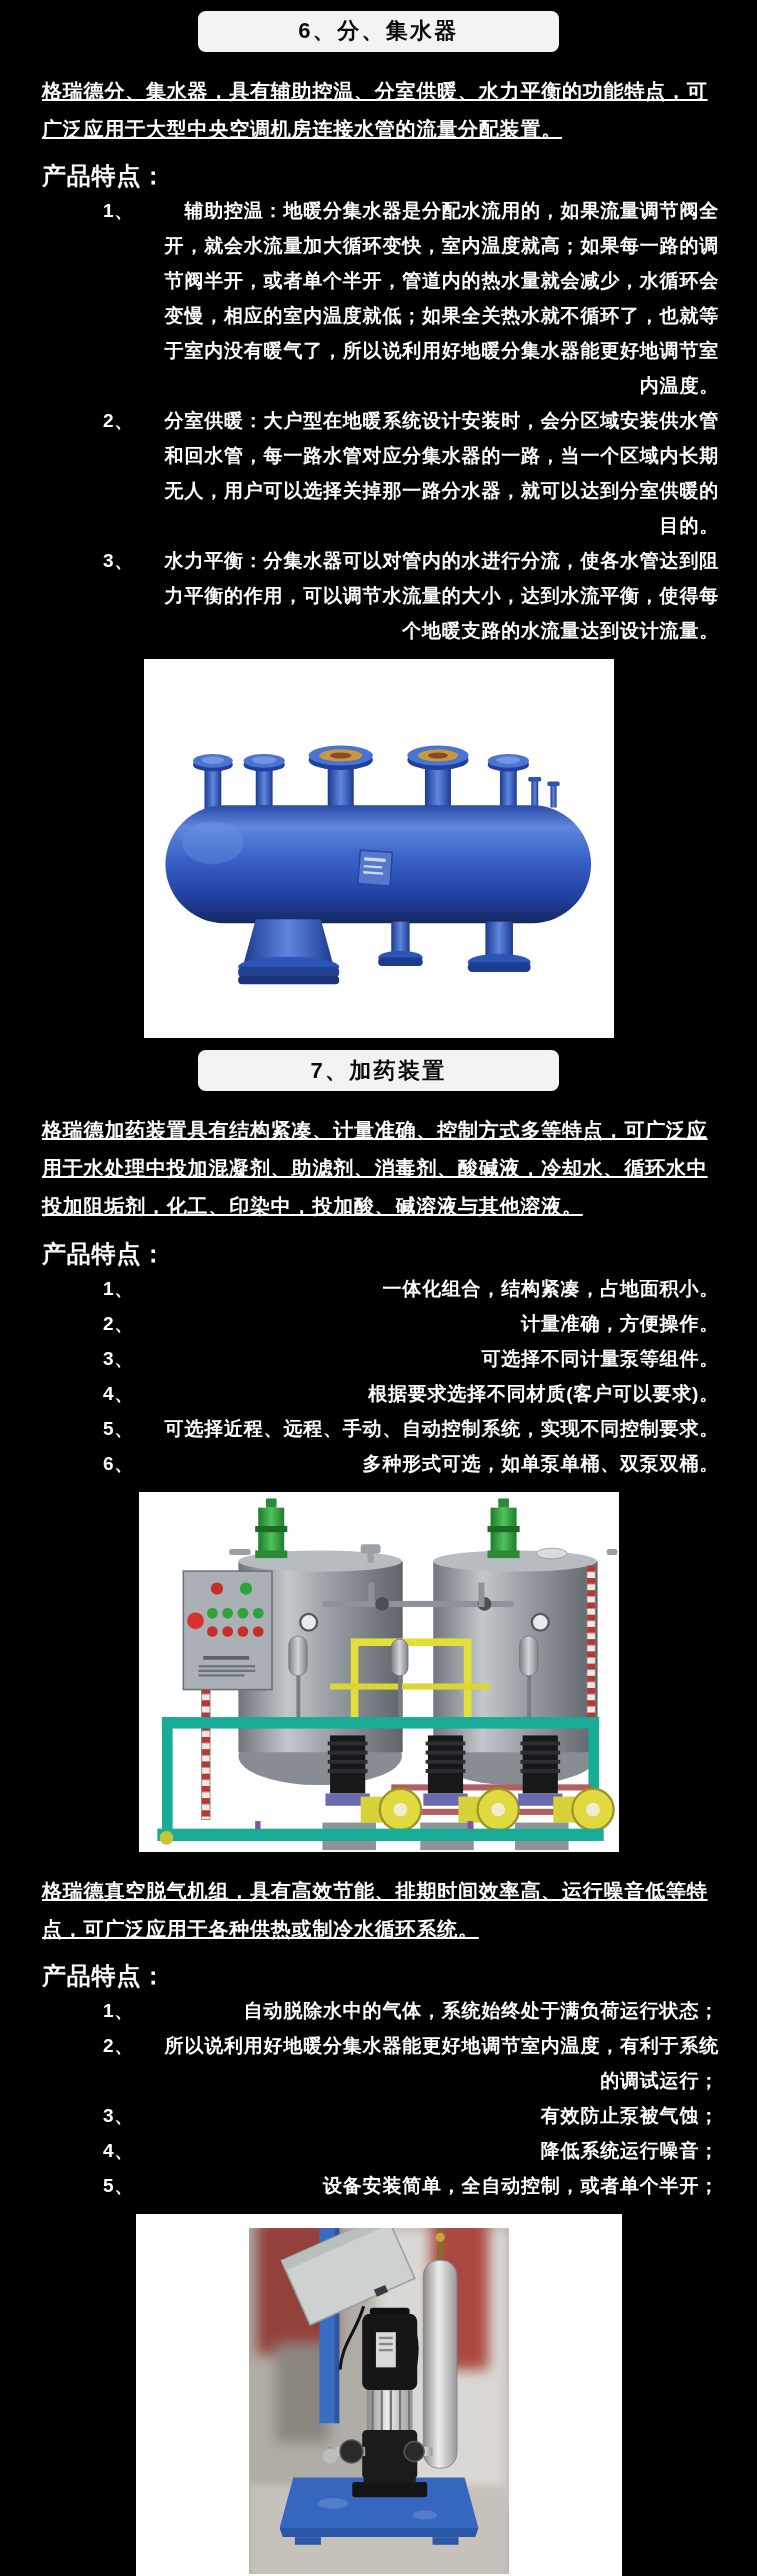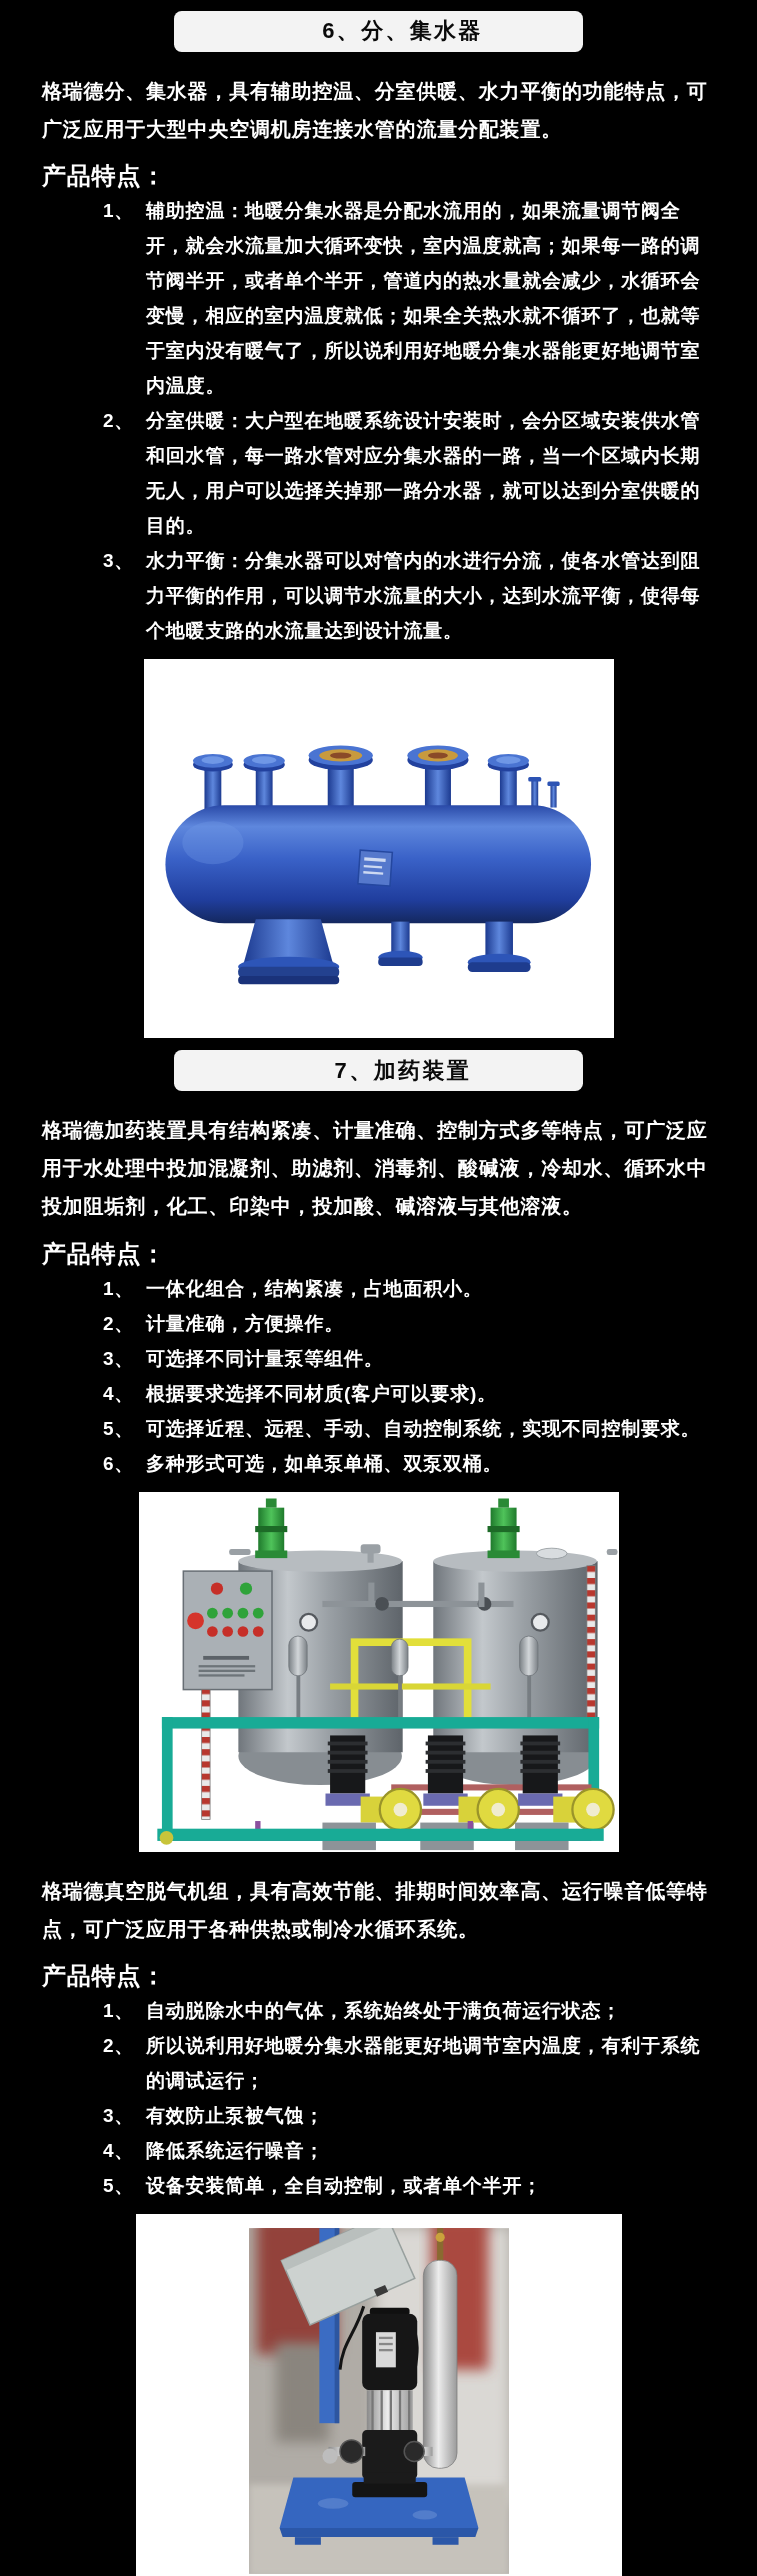--- a/index.html
+++ b/index.html
@@ -1,28 +1,28 @@
 <!DOCTYPE html>
 <html style="font-size:12.2px"><head>
 <meta charset="utf-8">
 <style>
   html,body{margin:0;padding:0;background:#000;}
   .page{width:757px;min-height:2576px;background:#000;color:#fff;
         font-family:"Liberation Sans","DejaVu Sans",sans-serif;font-weight:700;
         padding-top:10.7px;box-sizing:border-box;overflow:hidden;}
   .title-box{width:361px;height:41px;margin:0 auto;background:#f3f3f3;border-radius:7.7px;
         color:#0a0a0a;font-size:22px;letter-spacing:2.3px;
-        display:flex;align-items:center;justify-content:center;padding-left:48px;}
-  .mt16{margin-top:12.2px;font-family:Liberation Mono, monospace;} .mt38{margin-top:29px;}
-  .intro{margin:20px 44px 0 42px;font-size:20px;line-height:38px;letter-spacing:0.8px;}
+        display:flex;align-items:center;justify-content:center;}
+  .mt16{margin-top:12.2px;} .mt38{margin-top:29px;}
+  .intro{margin:20px 44px 0 42px;font-size:20px;line-height:38px;letter-spacing:0.8px;text-decoration:underline;}
   .features-label{margin:10.7px 42px 0;font-size:24px;line-height:35px;letter-spacing:0.8px;}
   .features{margin:0 38px 0 103px;}
   .feature{display:flex;font-size:19px;line-height:35px;letter-spacing:0.8px;}
   .feature-num{flex:0 0 43px;}
-  .feature-text{flex:1;}
+  .feature-text{flex:1;text-align:right;}
   .image-frame{background:#ffffff;margin:10.7px auto 0;display:flex;align-items:center;justify-content:center;}
   .frame-1{width:470px;height:379px;}
   .frame-2{width:480px;height:360px;}
   .frame-3{width:486px;height:373px;}
   svg{display:block;}
 </style>
 </head>
 <body>
 
 <div class="page">

